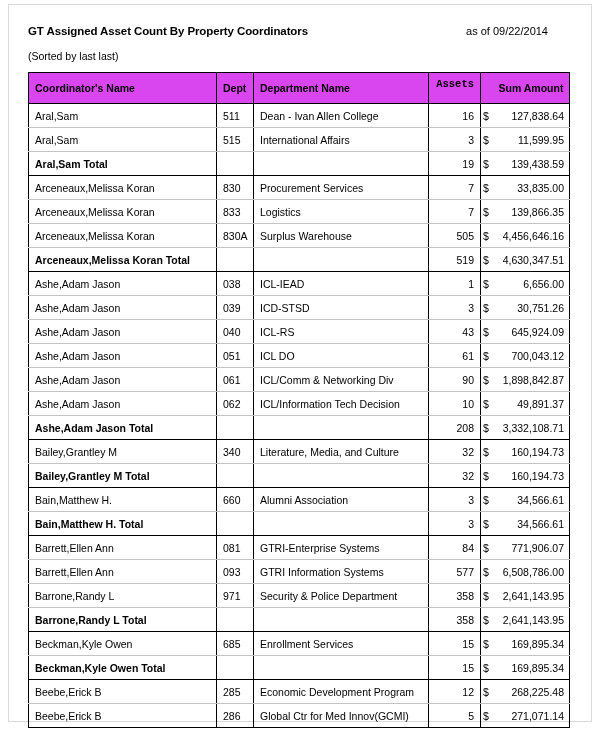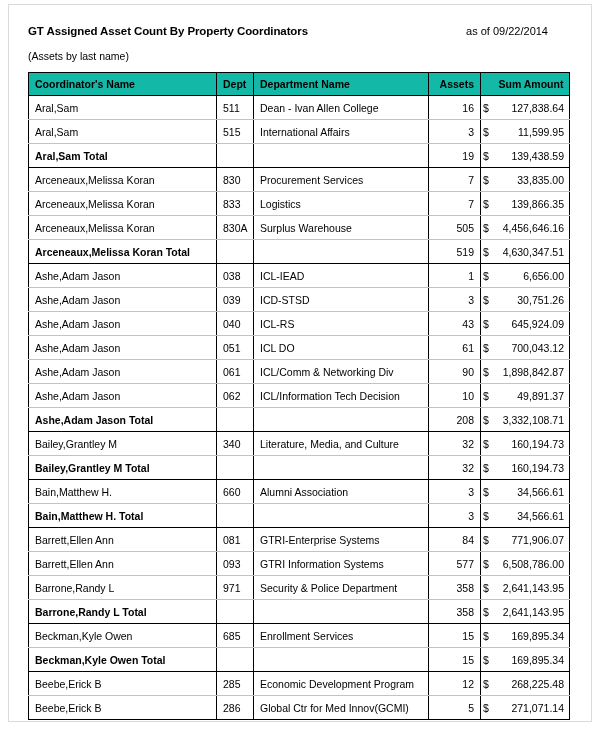--- a/index.html
+++ b/index.html
@@ -69,35 +69,36 @@
   }
 
   table.grid col.c-name   { width: 188px; }
   table.grid col.c-dept   { width: 37px; }
   table.grid col.c-dname  { width: 175px; }
   table.grid col.c-assets { width: 52px; }
   table.grid col.c-cur    { width: 16px; }
   table.grid col.c-amt    { width: 73px; }
 
   thead th {
-    background: #14b8a6;
+    background: #d946ef;
     font-size: 10.5px;
     font-weight: bold;
     height: 22px;
     padding: 0 0 0 6px;
     text-align: left;
     border-right: 1px solid #000000;
     border-bottom: 1px solid #000000;
     vertical-align: middle;
     white-space: nowrap;
     overflow: hidden;
   }
   thead th.th-assets {
     text-align: right;
-    padding: 0 6px 0 0;
+    padding: 0 6px 8px 0;
+    font-family: Liberation Mono, monospace;
   }
   thead th.th-cur {
     border-right: none;
     padding: 0;
   }
   thead th.th-amt {
     border-right: none;
     padding-left: 2px;
   }
 
@@ -134,21 +135,21 @@
 <body>
 
 <div class="page">
   <div class="report">
 
     <div class="header-line">
       <div class="report-title">GT Assigned Asset Count By Property Coordinators</div>
       <div class="report-asof">as of 09/22/2014</div>
     </div>
 
-    <div class="report-subtitle">(Assets by last name)</div>
+    <div class="report-subtitle">(Sorted by last last)</div>
 
     <table class="grid">
       <colgroup>
         <col class="c-name">
           <col class="c-dept">
           <col class="c-dname">
         <col class="c-assets">
           <col class="c-cur">
           <col class="c-amt">
       </colgroup>

